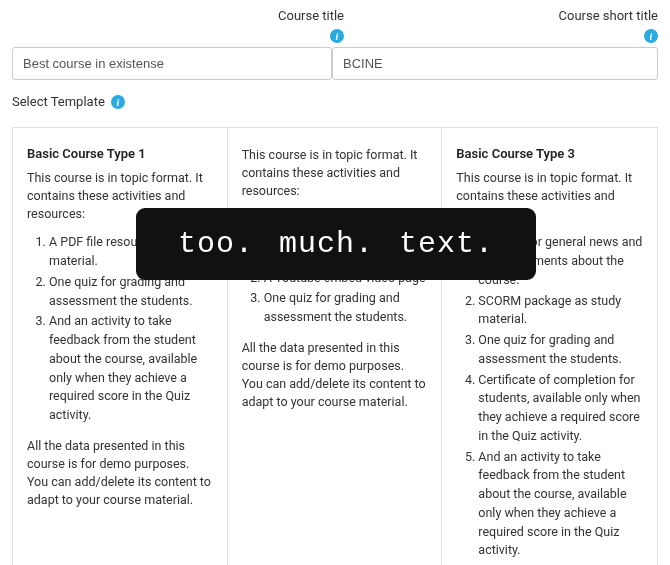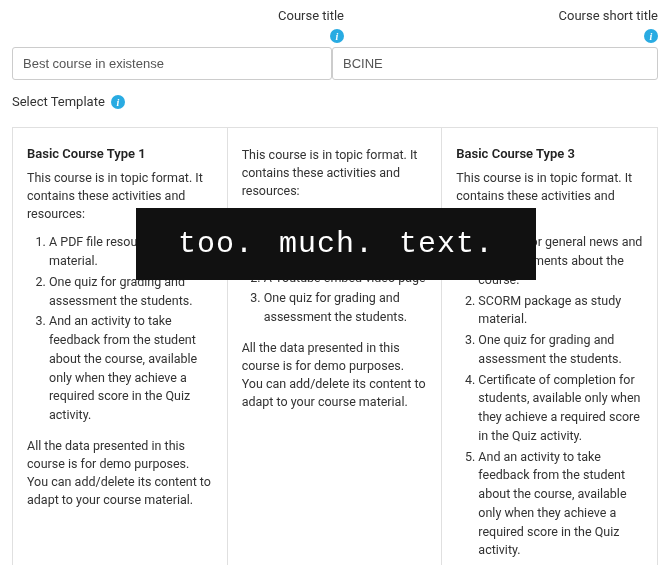--- a/index.html
+++ b/index.html
@@ -15,21 +15,21 @@
 .input-row input:last-child { flex: 1; }
 .section-label { font-size: 13px; color: #333; display: flex; align-items: flex-end; gap: 6px; margin-bottom: 18px; }
 .template-grid { display: grid; grid-template-columns: repeat(3, 1fr); border: 1px solid #e0e0e0; }
 .template-card { padding: 18px 14px 16px 14px; border-right: 1px solid #e0e0e0; border-bottom: 1px solid #e0e0e0; }
 .template-card:nth-child(3n) { border-right: none; }
 .template-title { font-weight: 600; font-size: 13px; margin-bottom: 8px; color: #222; }
 .template-intro { font-size: 12.5px; line-height: 1.45; margin-bottom: 10px; color: #333; }
 .template-card ol { padding-left: 22px; margin-bottom: 12px; }
 .template-card ol li { font-size: 12.5px; line-height: 1.5; margin-bottom: 2px; color: #333; }
 .template-footer { font-size: 12.5px; line-height: 1.45; color: #333; }
-.overlay { position: absolute; left: 136px; top: 208px; width: 400px; height: 72px; background: #111; color: #fff; display: flex; align-items: center; justify-content: center; font-family: "Courier New", Courier, monospace; font-size: 30px; letter-spacing: 1px; word-spacing: 6px; pointer-events: none; }
+.overlay { position: absolute; left: 136px; top: 208px; width: 400px; height: 72px; background: #111; color: #fff; display: flex; align-items: center; justify-content: center; font-family: "Courier New", Courier, monospace; font-size: 30px; letter-spacing: 1px; word-spacing: 6px; pointer-events: none; border-radius: 9px; }
 </style>
 </head>
 <body>
 
 <div class="label-row">
   <div class="label-col-1">
     <span class="field-label">
       <span>Course title</span>
       <span class="info-icon">i</span>
     </span>

